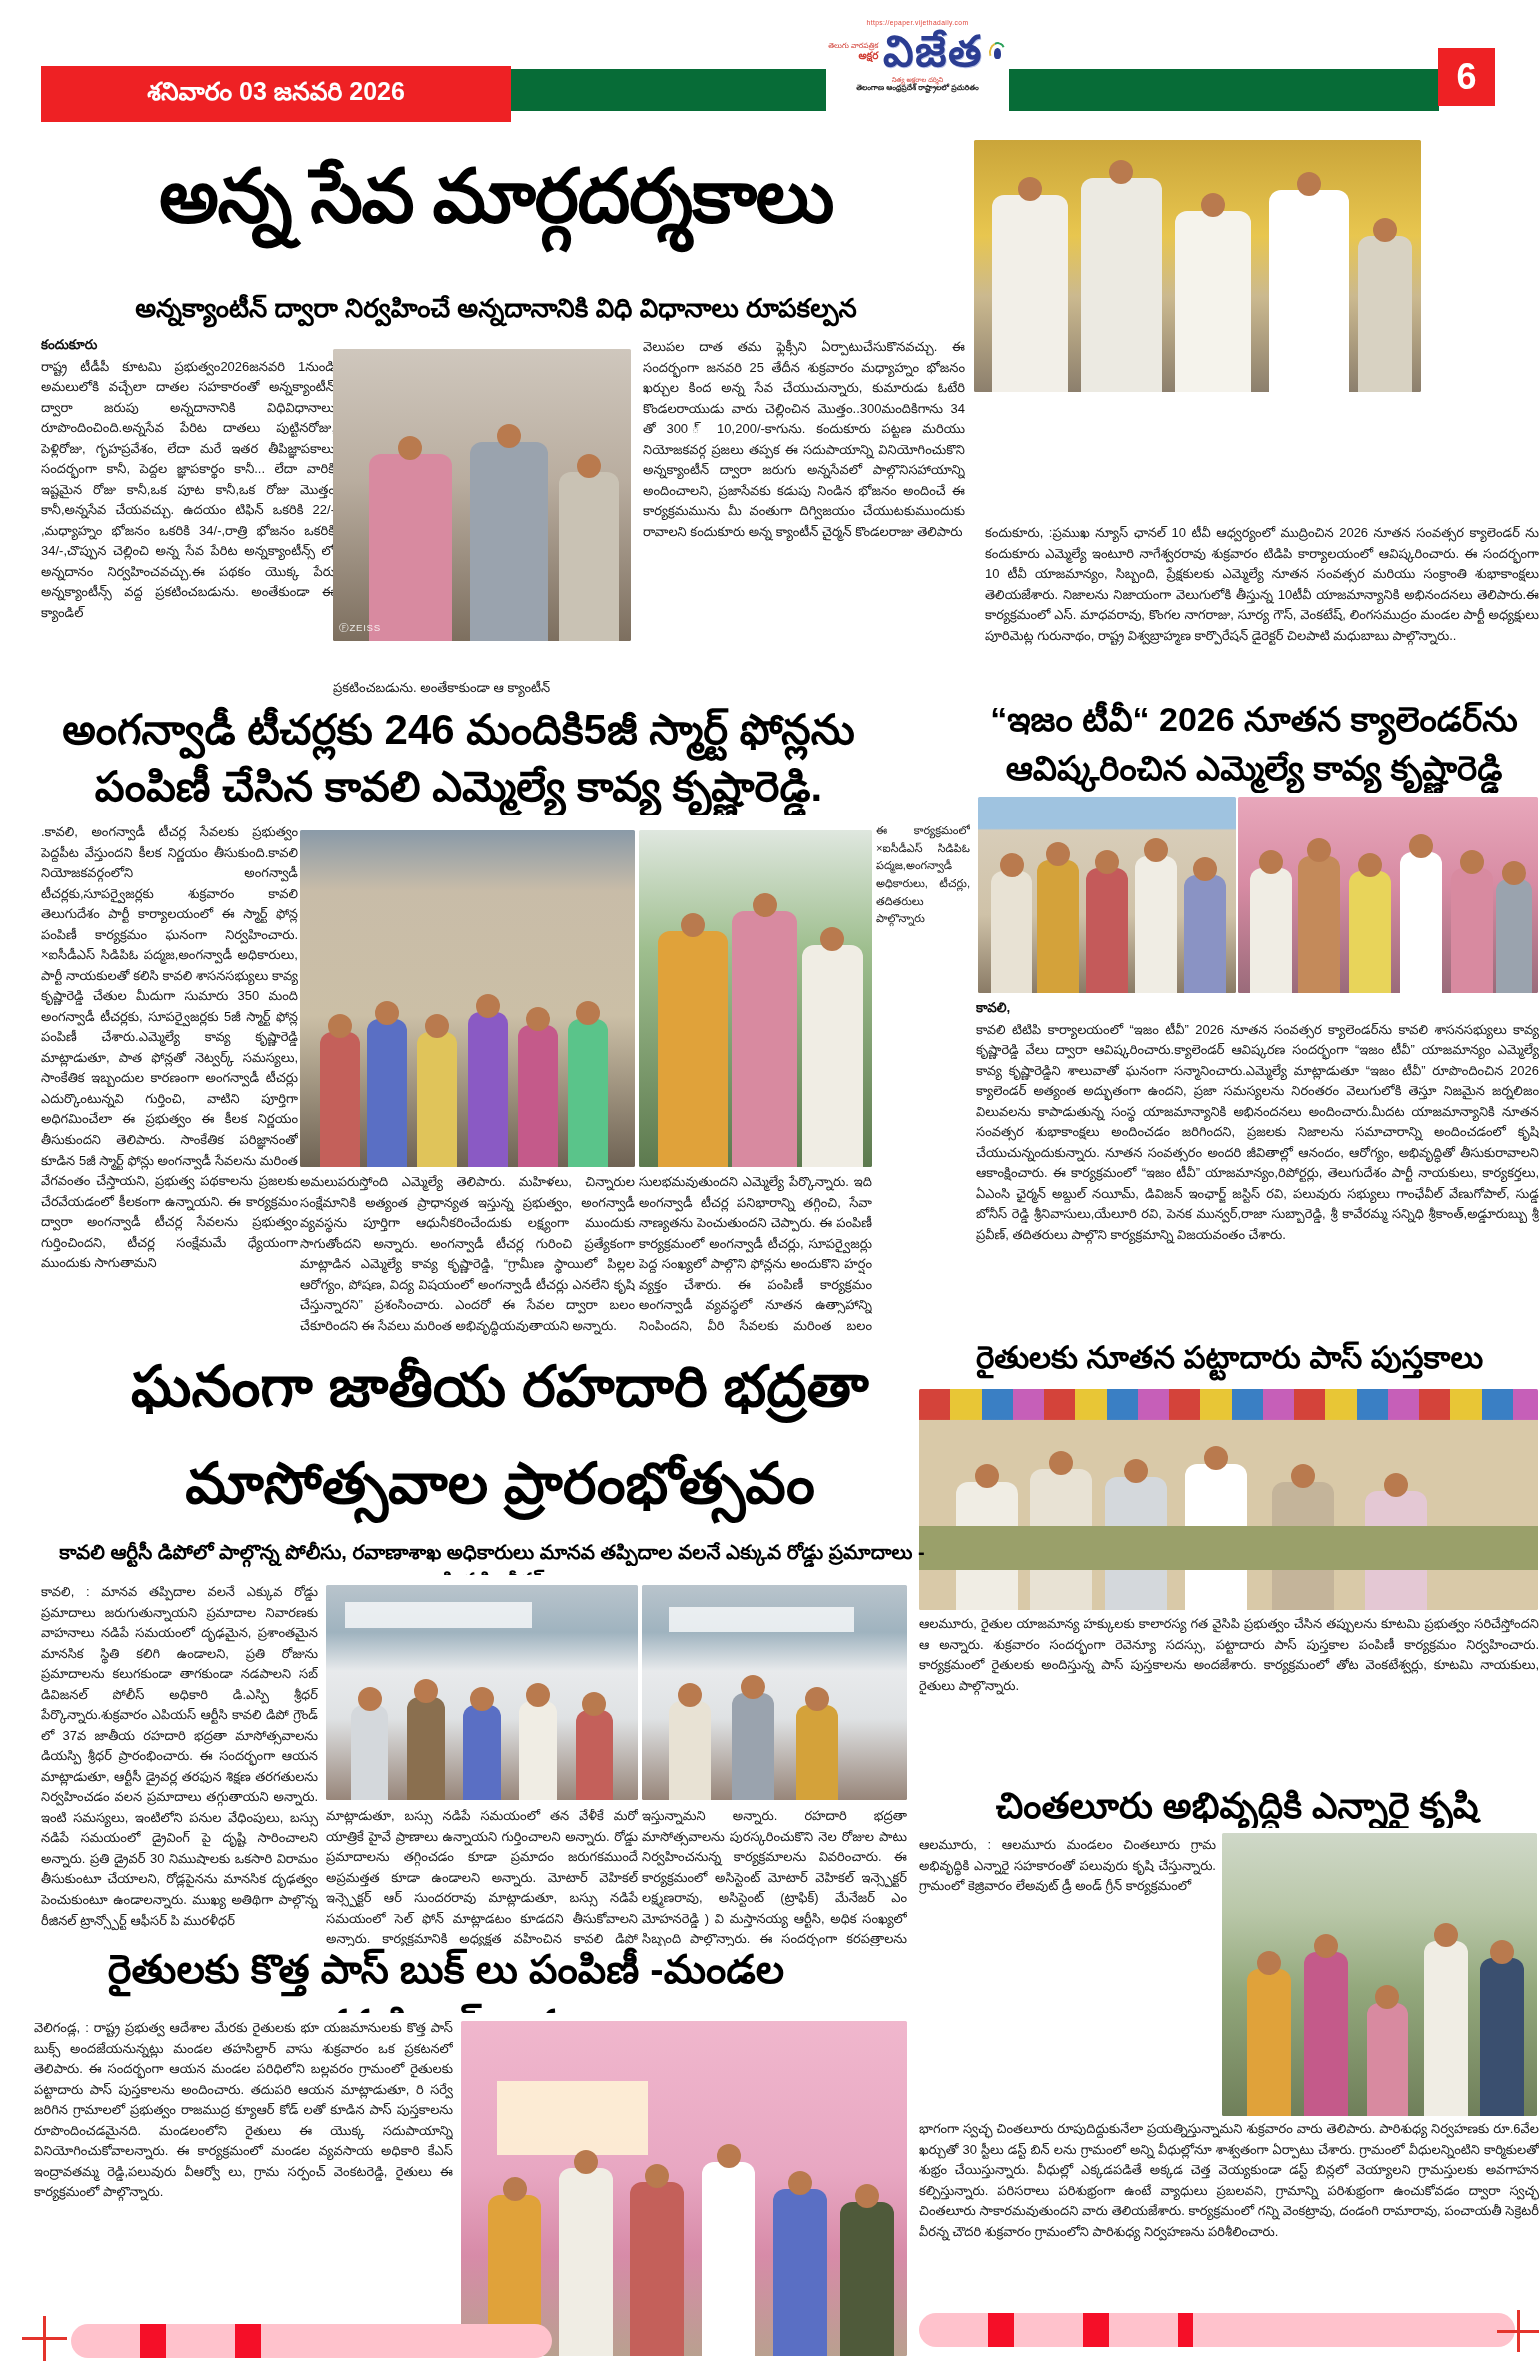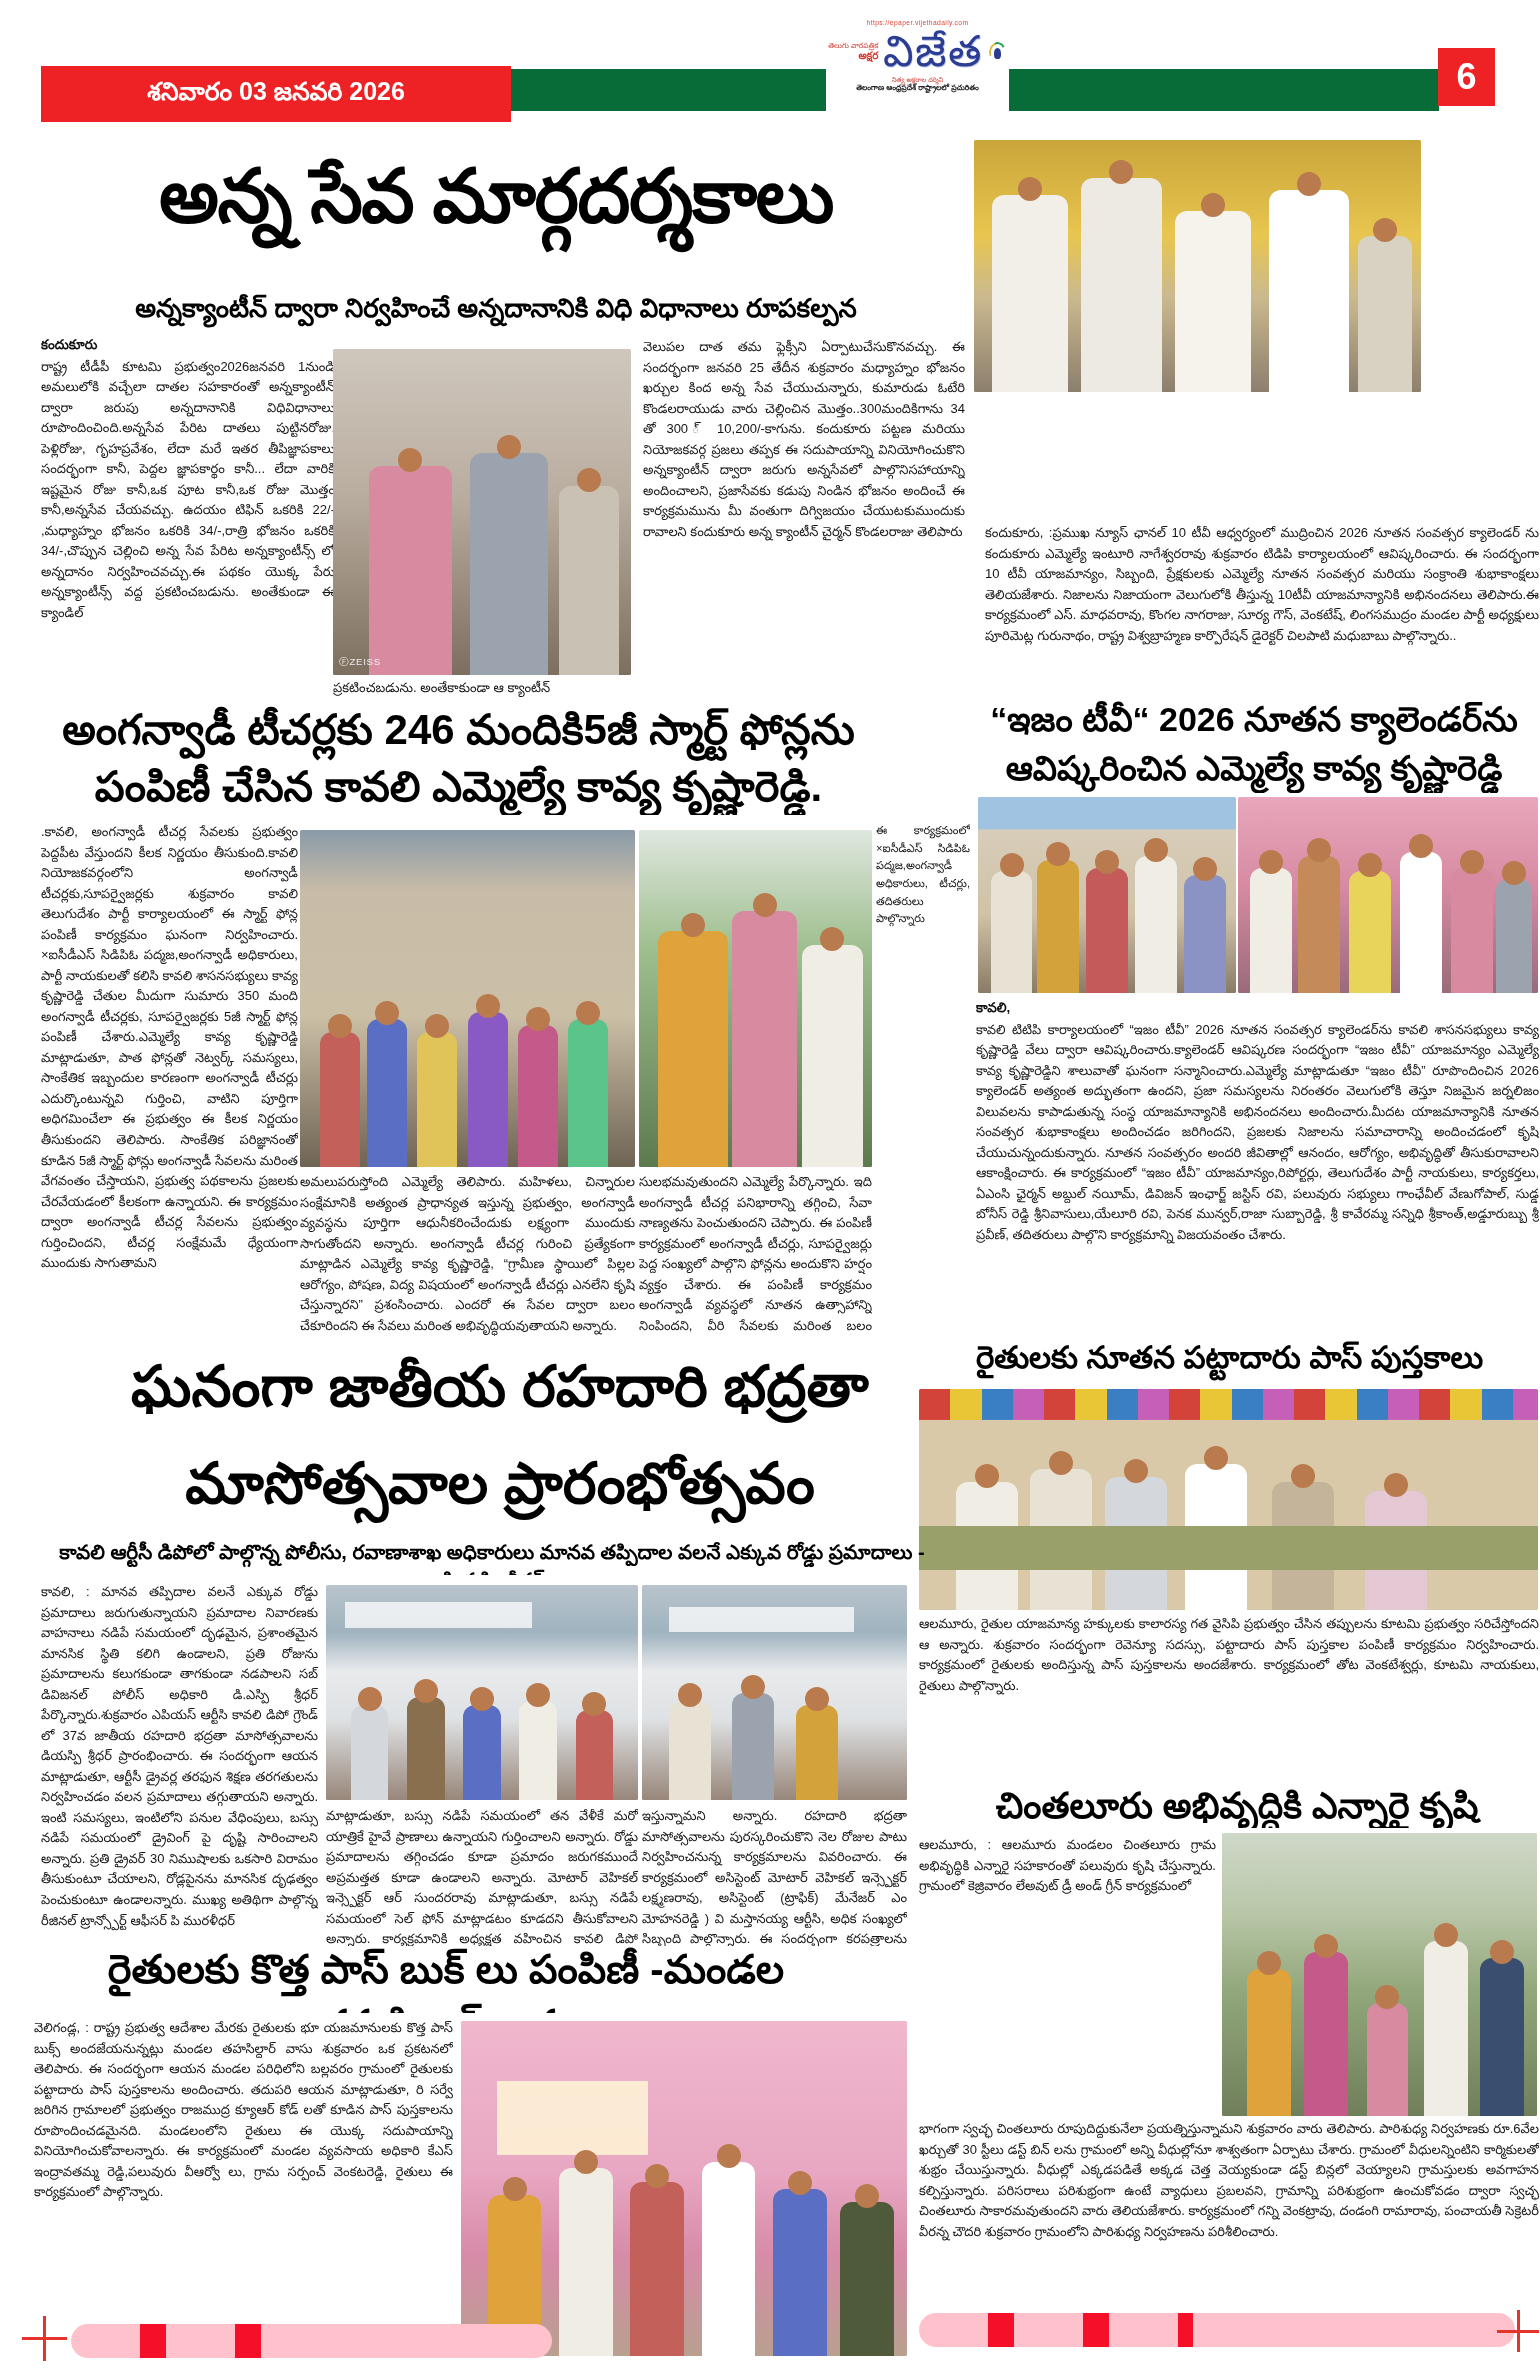--- a/index.html
+++ b/index.html
@@ -7,21 +7,21 @@
   .abs{position:absolute;}
   .txt{overflow:hidden;}
   .datebar{background:#ee2124;color:#fff;font-weight:bold;font-size:25px;display:flex;align-items:center;justify-content:center;}
   .greenband{background:#076c37;}
   .pagebox{background:#ee2124;color:#fff;font-weight:800;font-size:36px;display:flex;align-items:center;justify-content:center;}
   .logo-wrap{background:#fff;text-align:center;line-height:1.1;}
   .logo-url{color:#e0453a;font-size:6.7px;letter-spacing:0.4px;}
   .logo-row{display:flex;align-items:center;justify-content:center;gap:4.5px;margin-top:1.5px;}
   .logo-pre{color:#d03a30;font-size:7.5px;text-align:right;line-height:1.2;}
   .logo-pre b{font-size:10.4px;}
-  .logo-title{color:#2b3d92;font-weight:400;font-size:43px;letter-spacing:1.5px;text-shadow:0.7px 0.7px 0 #b9c2e8;}
+  .logo-title{color:#2b3d92;font-weight:700;font-size:43px;letter-spacing:1.5px;text-shadow:0.7px 0.7px 0 #b9c2e8;}
   .peacock{position:relative;width:19.4px;height:22.4px;flex:0 0 19.4px;}
   .peacock::before{content:"";position:absolute;inset:1.5px;border-radius:50%;border:2.2px solid transparent;border-top-color:#2aa05a;border-left-color:#e0b93a;transform:rotate(20deg);}
   .peacock::after{content:"";position:absolute;left:6.7px;top:7.5px;width:6.7px;height:10.4px;border-radius:50% 50% 40% 40%;background:#2b3d92;}
   .logo-tag1{color:#d03a30;font-size:6.7px;margin-top:0.7px;}
   .logo-tag2{color:#222;font-size:7.5px;font-weight:bold;margin-top:0.7px;}
   .headline{font-weight:800;color:#000;text-align:center;}
   .h-main{font-size:75px;letter-spacing:-1.5px;line-height:1.55;}
   .h-sub{font-size:26px;line-height:1.3;}
   .body-text{font-size:13px;line-height:1.58;text-align:justify;color:#141414;}
   .dateline{font-weight:bold;font-size:13.4px;margin-bottom:1.5px;}
@@ -74,21 +74,21 @@
   </div>
 
   <div class="abs headline h-main txt" style="left:30px;top:138px;width:932px;height:145px;">అన్న సేవ మార్గదర్శకాలు</div>
   <div class="abs headline h-sub txt" style="left:30px;top:292px;width:932px;height:39px;">అన్నక్యాంటీన్ ద్వారా  నిర్వహించే అన్నదానానికి విధి విధానాలు రూపకల్పన</div>
 
   <div class="abs txt" style="left:41px;top:337px;width:294px;height:364px;">
     <div class="dateline">కందుకూరు</div>
     <div class="body-text">రాష్ట్ర టీడీపీ కూటమి ప్రభుత్వం2026జనవరి 1నుండి అమలులోకి వచ్చేలా దాతల సహకారంతో అన్నక్యాంటీన్ ద్వారా జరుపు అన్నదానానికి విధివిధానాలు రూపొందించింది.అన్నసేవ పేరిట దాతలు పుట్టినరోజు, పెళ్లిరోజు, గృహప్రవేశం, లేదా మరే ఇతర తీపిజ్ఞాపకాలు సందర్భంగా కానీ, పెద్దల జ్ఞాపకార్థం కానీ... లేదా వారికి ఇష్టమైన రోజు కానీ,ఒక పూట కానీ,ఒక రోజు మొత్తం కానీ,అన్నసేవ చేయవచ్చు. ఉదయం టిఫిన్ ఒకరికి 22/- ,మధ్యాహ్నం భోజనం ఒకరికి 34/-,రాత్రి భోజనం ఒకరికి 34/-,చొప్పున చెల్లించి అన్న సేవ పేరిట అన్నక్యాంటీన్స్ లో అన్నదానం నిర్వహించవచ్చు.ఈ పథకం యొక్క పేరు అన్నక్యాంటీన్స్ వద్ద ప్రకటించబడును. అంతేకుండా ఈ క్యాండిల్</div>
   </div>
 
-  <div class="photo ph-anna" style="left:333px;top:349px;width:298px;height:326px;">
+  <div class="photo ph-anna" style="left:333px;top:349px;width:298px;height:292px;">
     <i class="pp" style="left:12%;width:28%;height:64%;background:#d88aa0;"></i>
     <i class="pp" style="left:46%;width:26%;height:68%;background:#9aa3ae;"></i>
     <i class="pp" style="left:76%;width:20%;height:58%;background:#c9c2b4;"></i>
     <span class="wm">ⒻZEISS</span>
   </div>
   <div class="abs body-text txt" style="left:333px;top:678px;width:298px;height:24px;">ప్రకటించబడును. అంతేకాకుండా ఆ క్యాంటీన్</div>
 
   <div class="abs body-text txt" style="left:643px;top:337px;width:322px;height:364px;">వెలుపల దాత తమ ఫ్లెక్సీని ఏర్పాటుచేసుకొనవచ్చు. ఈ సందర్భంగా జనవరి 25 తేదీన శుక్రవారం మధ్యాహ్నం భోజనం ఖర్చుల కింద అన్న సేవ చేయుచున్నారు, కుమారుడు ఓటేరి కొండలరాయుడు వారు చెల్లించిన మొత్తం..300మందికిగాను 34 తో 300 ్ 10,200/-కాగును. కందుకూరు పట్టణ మరియు నియోజకవర్గ ప్రజలు తప్పక ఈ సదుపాయాన్ని వినియోగించుకొని అన్నక్యాంటీన్ ద్వారా జరుగు అన్నసేవలో పాల్గొనిసహాయాన్ని అందించాలని, ప్రజాసేవకు కడుపు నిండిన భోజనం అందించే ఈ కార్యక్రమమును మీ వంతుగా దిగ్విజయం చేయుటకుముందుకు రావాలని కందుకూరు అన్న క్యాంటీన్ చైర్మన్ కొండలరాజు తెలిపారు</div>
 
   <div class="photo ph-10tv" style="left:974px;top:140px;width:447px;height:252px;">

